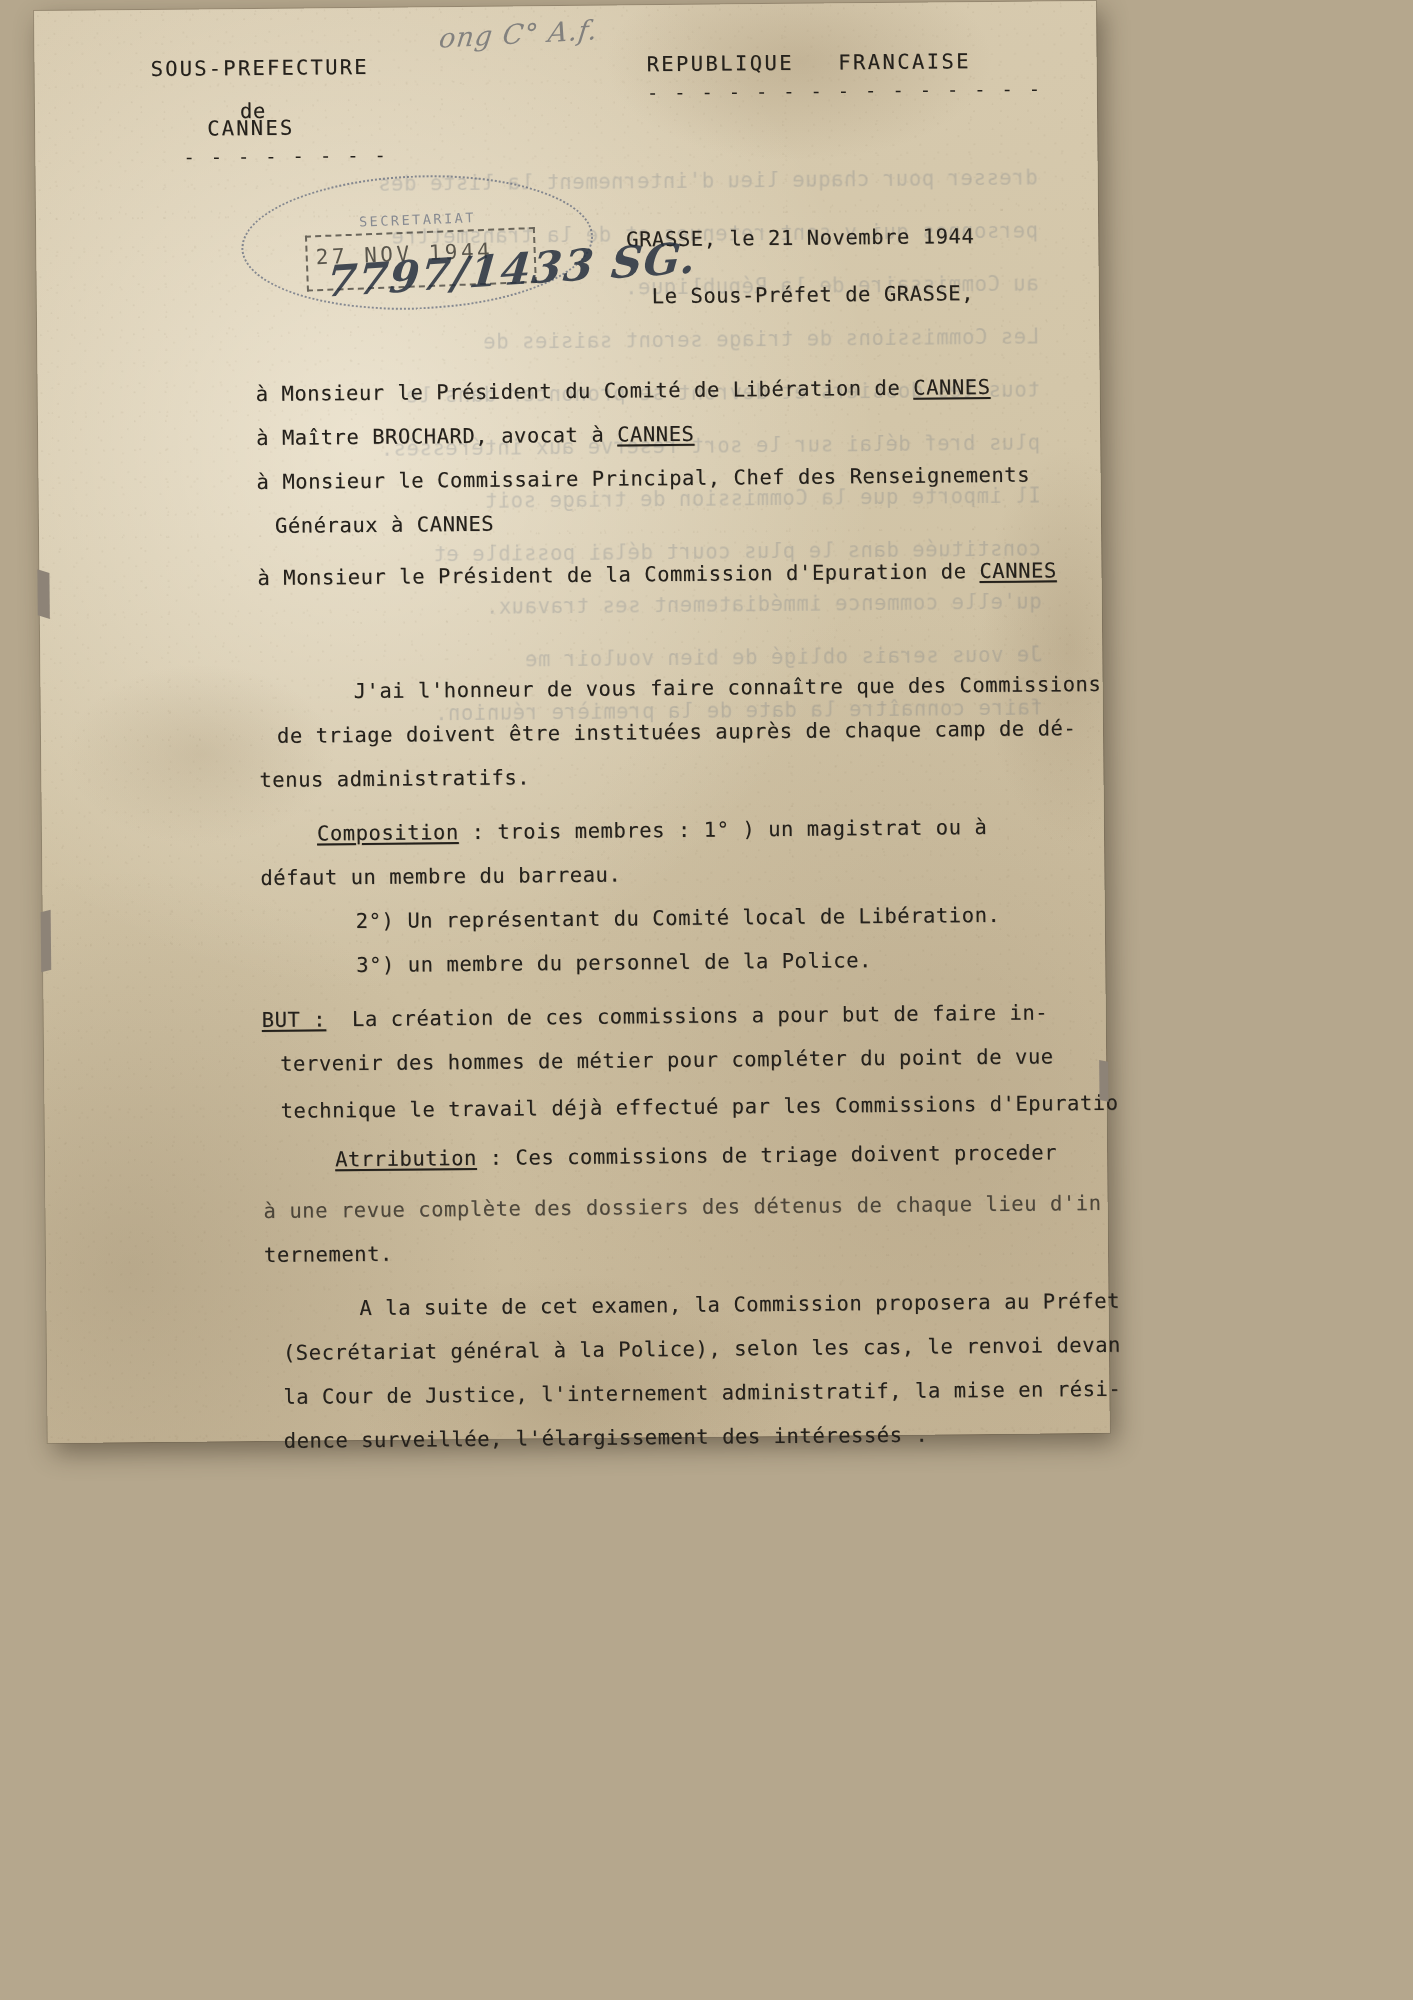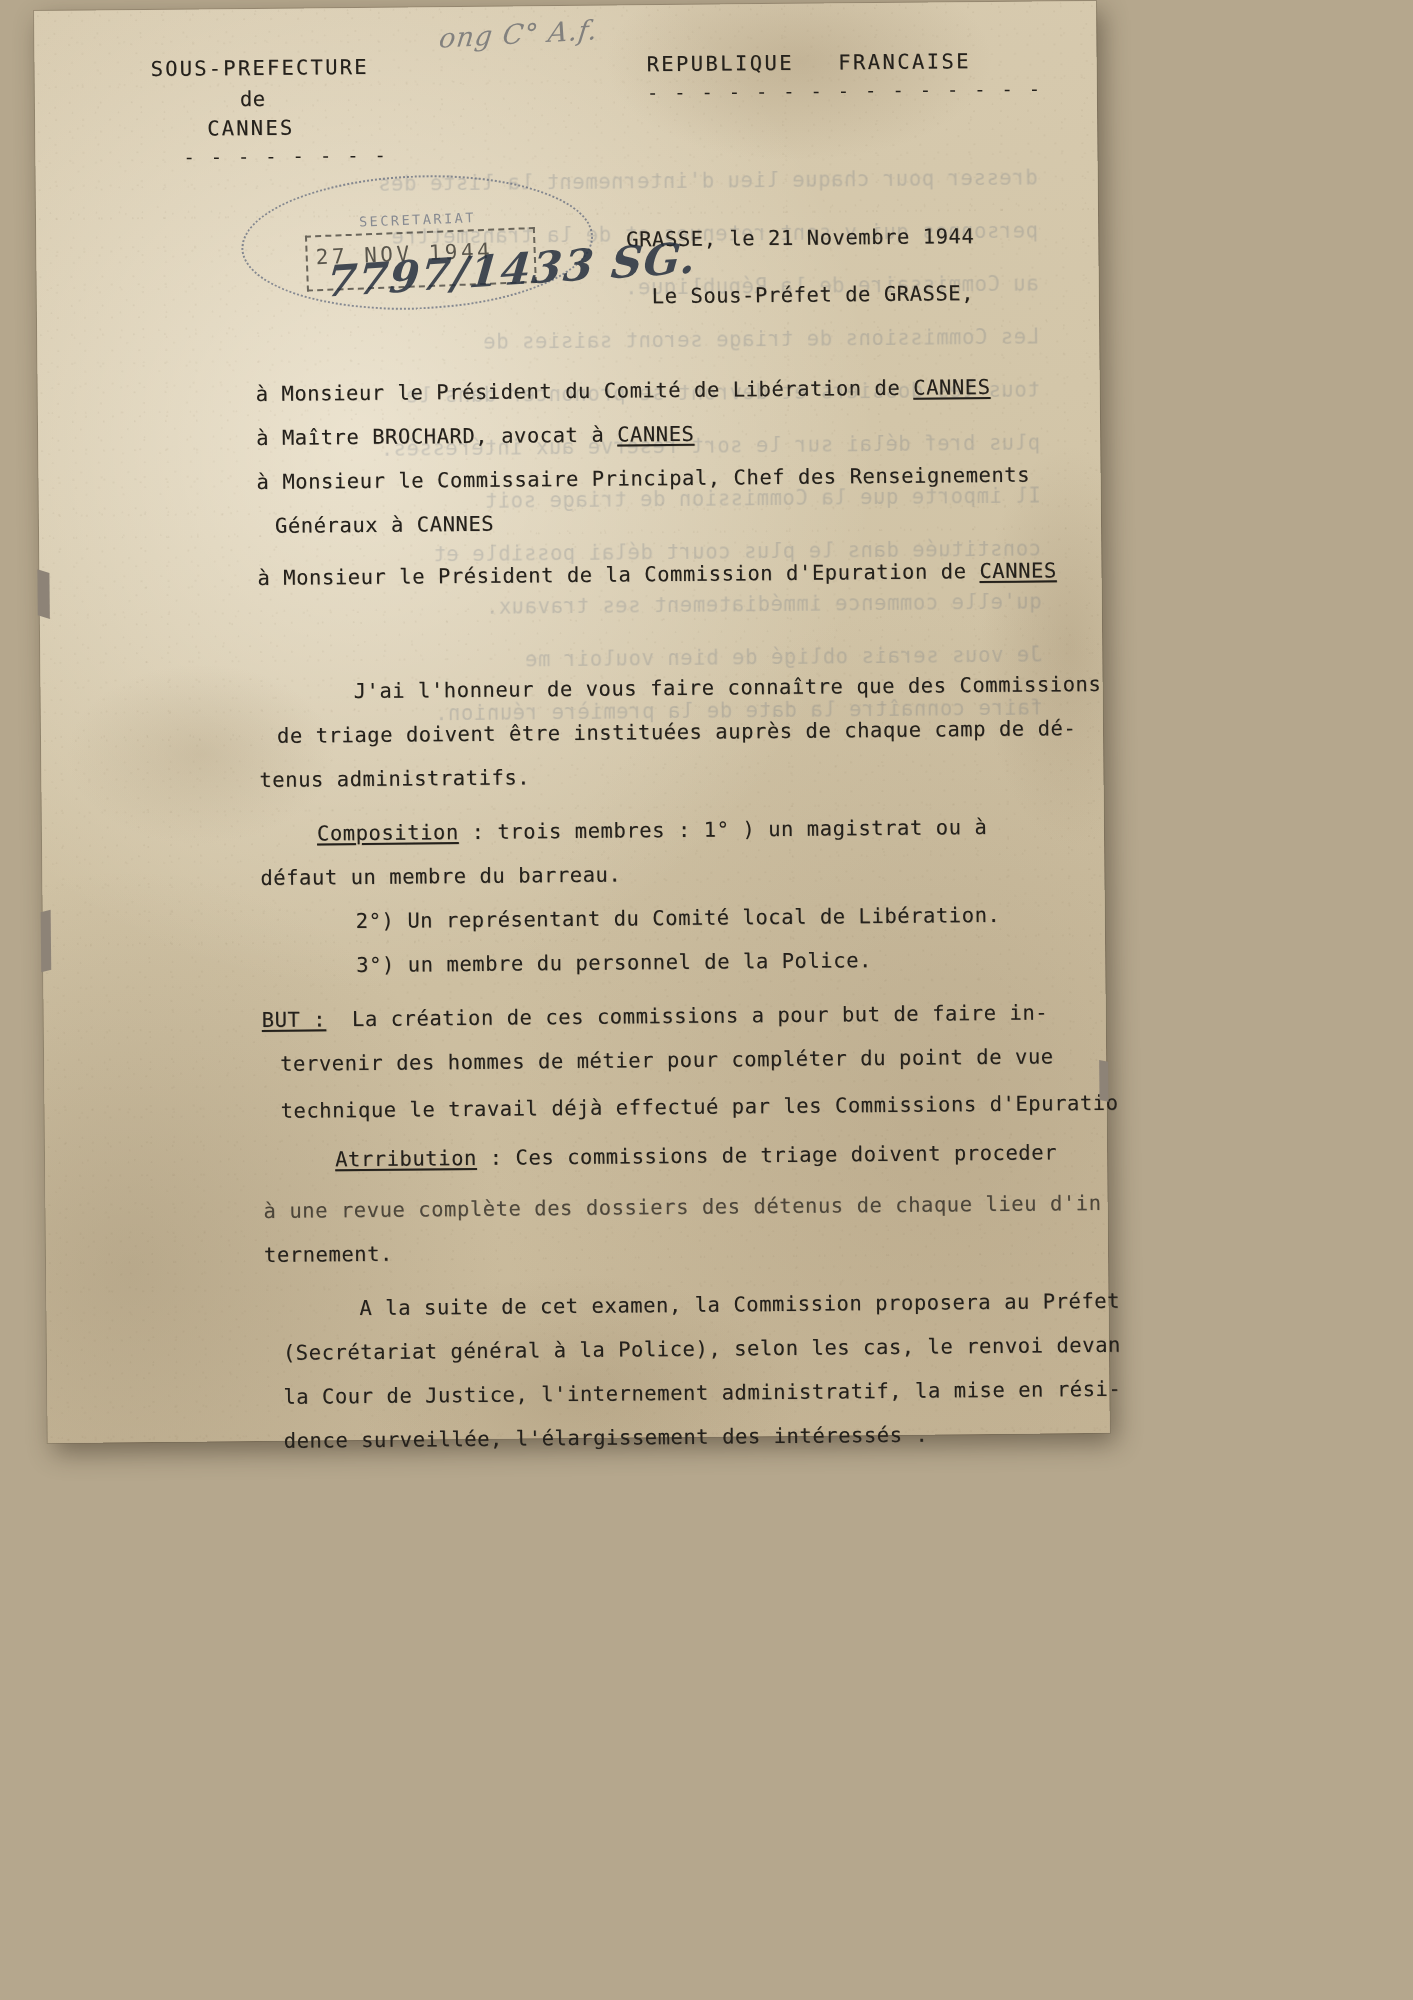--- a/index.html
+++ b/index.html
@@ -208,21 +208,21 @@
       <div>qu'elle commence immédiatement ses travaux.</div>
       <div></div>
       <div>Je vous serais obligé de bien vouloir me</div>
       <div>faire connaître la date de la première réunion.</div>
       <div></div>
     </div>
 
     <div id="type">
 
       <div class="tl" style="left:116px;  top:47px;  letter-spacing:2.2px;">SOUS-PREFECTURE</div>
-      <div class="tl" style="left:205px;  top:78px;text-align:right;">de</div>
+      <div class="tl" style="left:205px;  top:90px;text-align:right;">de</div>
       <div class="tl" style="left:172px;  top:107px; letter-spacing:2.2px;">CANNES</div>
       <div class="dash" style="left:148px; top:136px;">- - - - - - - -</div>
 
       <div class="tl" style="left:612px; top:47px; letter-spacing:2.4px;">REPUBLIQUE   FRANCAISE</div>
       <div class="dash" style="left:612px; top:76px;">- - - - - - - - - - - - - - -</div>
 
       <div class="tl" style="left:590px; top:222px;">GRASSE, le 21 Novembre 1944</div>
       <div class="tl" style="left:615px; top:279px;">Le Sous-Préfet de GRASSE,</div>
 
       <div class="tl" style="left:218px; top:373px;"><span>à Monsieur le Président du Comité de Libération de </span><span class="u">CANNES</span></div>

